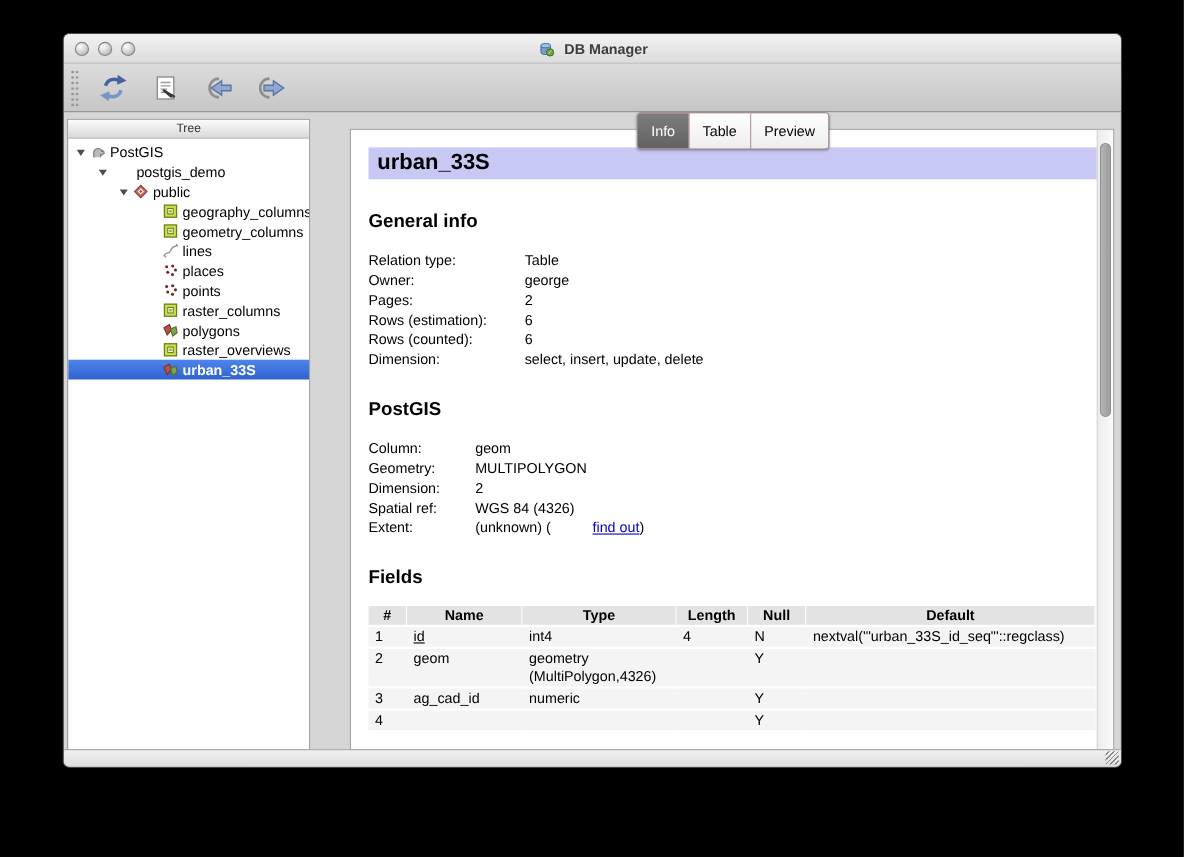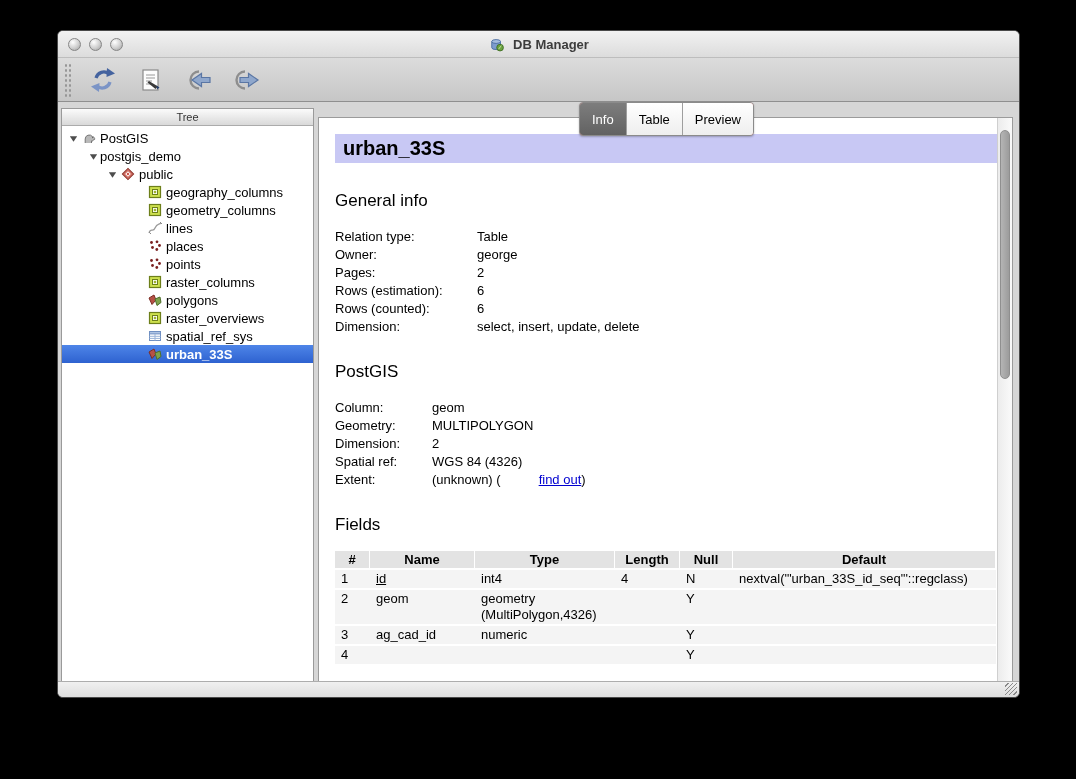--- a/index.html
+++ b/index.html
@@ -23,31 +23,31 @@
   .toolbar { position:absolute; left:0; top:27px; right:0; height:44px;
              background:linear-gradient(#dcdcdc,#c6c6c6); border-bottom:1px solid #8f8f8f;
              display:flex; align-items:center; }
   .drag-dots { width:8px; height:34px; margin-left:6px;
                background-image:radial-gradient(circle, #969696 1px, rgba(0,0,0,0) 1.4px);
                background-size:4px 5px; }
   .tb-btn { width:34px; height:32px; margin-left:14px; display:flex; align-items:center;
             justify-content:center; border:none; background:transparent; cursor:default; }
 
   
-  .tree-panel { position:absolute; left:3px; top:77px; width:253px; height:574px;
+  .tree-panel { position:absolute; left:3px; top:77px; width:221px; height:574px;
                 background:#fff; border:1px solid #9a9a9a; }
   .tree-header { height:17px; background:linear-gradient(#fbfbfb,#d9d9d9);
                  border-bottom:1px solid #ababab; display:flex; align-items:center;
                  justify-content:center; font-size:11px; color:#333; }
   .tree-list { position:absolute; top:20px; left:0; right:0; bottom:0; overflow:hidden; }
   .tree-row { height:18px; display:flex; align-items:center; font-size:13px; color:#000; }
   .tree-row .arrow { width:13px; height:11px; display:inline-flex; align-items:center; justify-content:center; flex:none; }
   .ticon { width:14px; height:14px; flex:none; margin:0 4px 0 2px; }
   .lvl0 { padding-left:5px; }
-  .lvl1 { padding-left:25px; }
+  .lvl1 { padding-left:25px;gap:24px; }
   .lvl2 { padding-left:44px; }
   .lvl3 { padding-left:84px; }
   .tree-row.selected { background:linear-gradient(#4e85e8,#2e62d0); color:#fff; font-weight:bold; }
   .tlabel { white-space:nowrap; }
 
   
   .tabbar { position:absolute; left:521px; top:71px; height:34px; display:flex;
             border:1px solid #8b8b8b; border-radius:4px; overflow:hidden; z-index:5;
             box-shadow:0 1px 2px rgba(0,0,0,.25); background:#fca5a5; }
   .tab { padding:0 12px; font-size:13px; display:flex; align-items:center;
@@ -55,21 +55,21 @@
   .tab:last-child { border-right:none; }
   .tab.selected { background:linear-gradient(#7d7d7d,#626262); color:#fff; }
 
   
   .content-panel { position:absolute; left:260px; top:86px; width:695px; height:565px;
                    background:#fff; border:1px solid #9b9b9b; overflow:hidden; }
   .content-inner { position:absolute; left:0; top:0; right:15px; bottom:0;
                    padding:16px 0 0 16px; overflow:hidden; }
   .doc-title { width:663px; background:#c8c8f4; font-size:20px; font-weight:bold;
                color:#000; padding:3px 8px; line-height:23px; }
-  h2.sect { font-size:17px; font-weight:normal; color:#000; line-height:21px; }
+  h2.sect { font-size:17px; font-weight:bold; color:#000; line-height:21px; }
   .sect-general { margin-top:27px; }
   .sect-postgis { margin-top:25px; }
   .sect-fields  { margin-top:25px; }
   .kv-block { margin-top:17px; }
   .kv { display:flex; font-size:13px; line-height:18px; }
   .kv .k { flex:none; }
   .general-block .k { width:142px; }
   .postgis-block .k { width:97px; }
   .link { color:#0000d0; text-decoration:underline; cursor:pointer;padding-left:38px; }
 
@@ -264,30 +264,20 @@
 
       <div class="tree-row lvl3">
         <svg class="ticon" viewBox="0 0 14 14">
           <rect x="1.5" y="1.5" width="11" height="11" fill="#cde04e" stroke="#6d7f1a" stroke-width="1.2"></rect>
           <rect x="4.5" y="4.5" width="5" height="5" fill="#fff" stroke="#6d7f1a" stroke-width="1"></rect>
           <rect x="5.8" y="5.8" width="2.4" height="2.4" fill="#9db32c"></rect>
         </svg>
         <span class="tlabel">raster_overviews</span>
       </div>
 
-      <div class="tree-row lvl3">
-        <svg class="ticon" viewBox="0 0 14 14">
-          <rect x="1.5" y="2.5" width="11" height="9" fill="#fff" stroke="#6f8fc2" stroke-width="1"></rect>
-          <rect x="1.5" y="2.5" width="11" height="2.4" fill="#aec4e4" stroke="#6f8fc2" stroke-width="1"></rect>
-          <line x1="1.5" y1="7.3" x2="12.5" y2="7.3" stroke="#9ab3d8" stroke-width="1"></line>
-          <line x1="1.5" y1="9.4" x2="12.5" y2="9.4" stroke="#9ab3d8" stroke-width="1"></line>
-          <line x1="7" y1="4.9" x2="7" y2="11.5" stroke="#9ab3d8" stroke-width="1"></line>
-        </svg>
-        <span class="tlabel">spatial_ref_sys</span>
-      </div>
 
       <div class="tree-row lvl3 selected">
         <svg class="ticon" viewBox="0 0 14 14">
           <path d="M1 5 L6 2 L8 7 L4 11.5 Z" fill="#b65146" stroke="#7c2d24" stroke-width="1"></path>
           <path d="M7 6 L12 4 L13 9.5 L9 12.5 Z" fill="#7fa34d" stroke="#4e6e2a" stroke-width="1"></path>
         </svg>
         <span class="tlabel">urban_33S</span>
       </div>
 
     </div>

